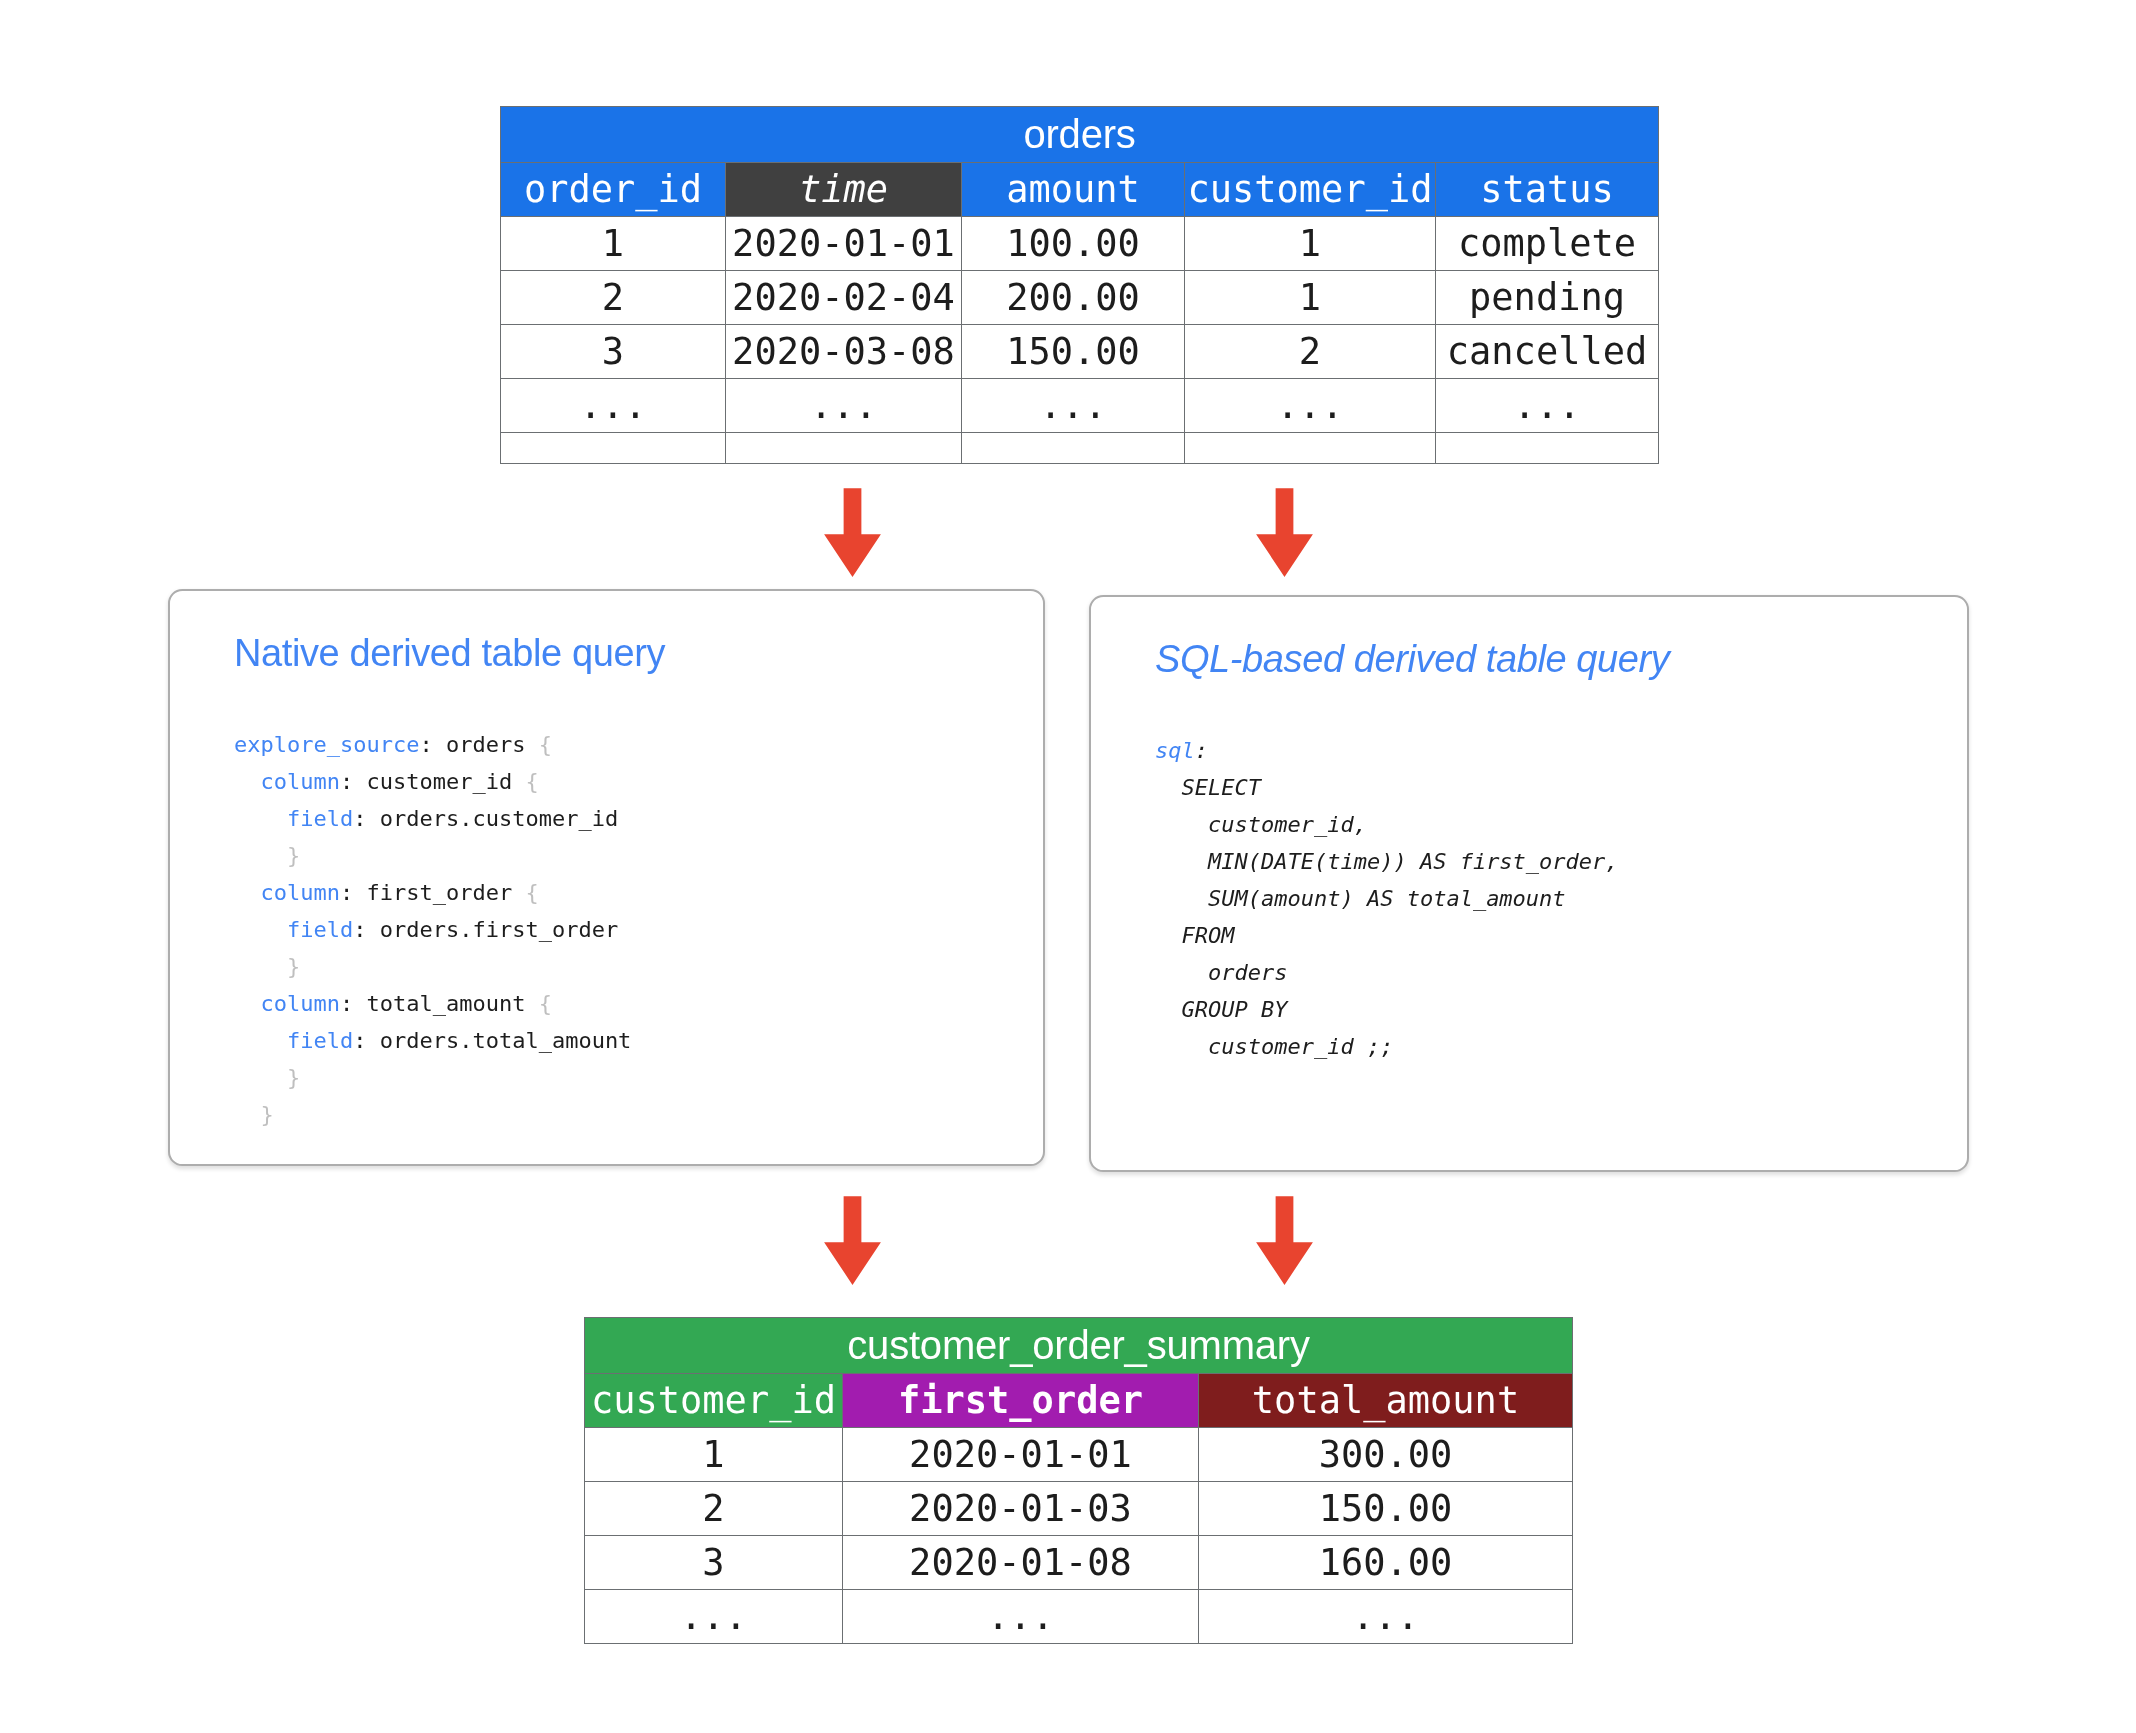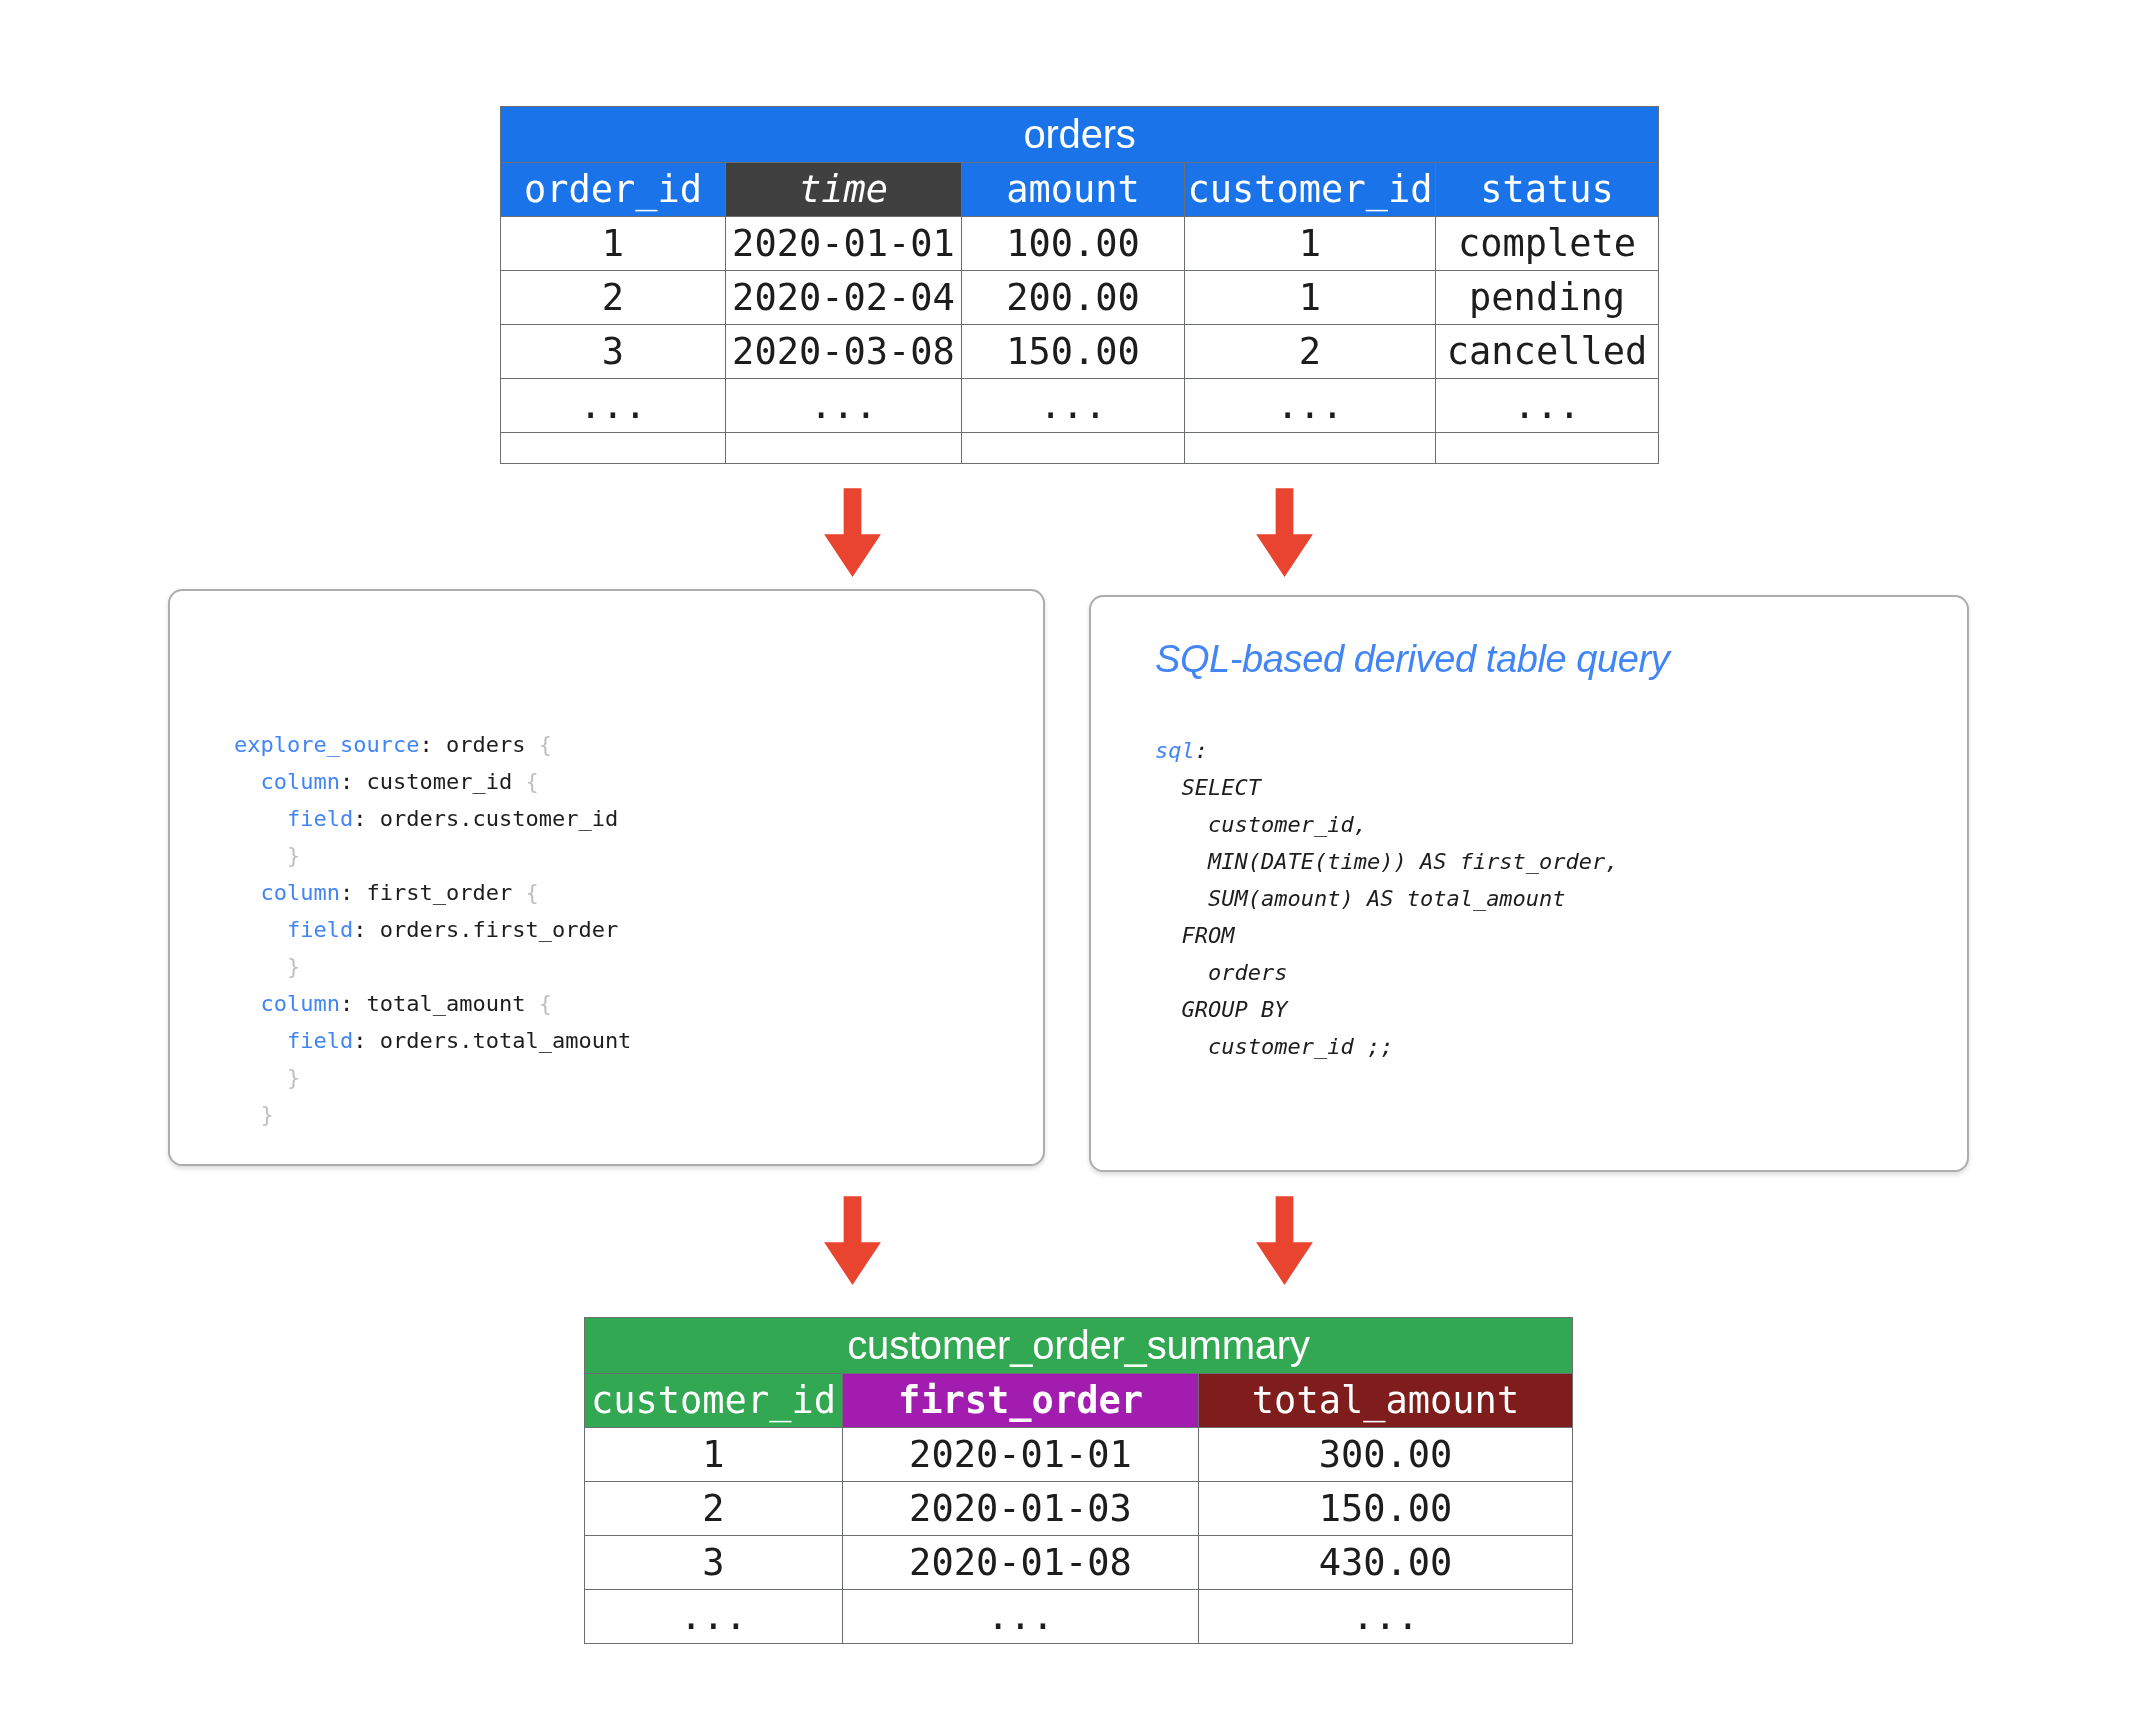--- a/index.html
+++ b/index.html
@@ -188,20 +188,21 @@
   </div>
 
   <svg class="arrow" style="left:817px; top:488px;" viewBox="0 0 80 100">
     <polygon points="30,0 50,0 50,52 72,52 40,100 8,52 30,52" fill="#e8442f"></polygon>
   </svg>
   <svg class="arrow" style="left:1249px; top:488px;" viewBox="0 0 80 100">
     <polygon points="30,0 50,0 50,52 72,52 40,100 8,52 30,52" fill="#e8442f"></polygon>
   </svg>
 
   <div class="code-card" id="card-native">
+    <div class="card-title">Native derived table query</div>
     <pre class="code-block" id="native-code"><span class="k-blue">explore_source</span><span>: orders </span><span class="k-brace">{</span>
 <span class="k-blue">  column</span><span>: customer_id </span><span class="k-brace">{</span>
 <span class="k-blue">    field</span><span>: orders.customer_id</span>
 <span class="k-brace">    }</span>
 <span class="k-blue">  column</span><span>: first_order </span><span class="k-brace">{</span>
 <span class="k-blue">    field</span><span>: orders.first_order</span>
 <span class="k-brace">    }</span>
 <span class="k-blue">  column</span><span>: total_amount </span><span class="k-brace">{</span>
 <span class="k-blue">    field</span><span>: orders.total_amount</span>
 <span class="k-brace">    }</span>
@@ -249,21 +250,21 @@
         <td class="tbl-cell">300.00</td>
       </tr>
       <tr>
         <td class="tbl-cell">2</td>
         <td class="tbl-cell">2020-01-03</td>
         <td class="tbl-cell">150.00</td>
       </tr>
       <tr>
         <td class="tbl-cell">3</td>
         <td class="tbl-cell">2020-01-08</td>
-        <td class="tbl-cell">430.00</td>
+        <td class="tbl-cell">160.00</td>
       </tr>
       <tr>
         <td class="tbl-cell">...</td>
         <td class="tbl-cell">...</td>
         <td class="tbl-cell">...</td>
       </tr>
     </tbody>
   </table>
 
 </div>

